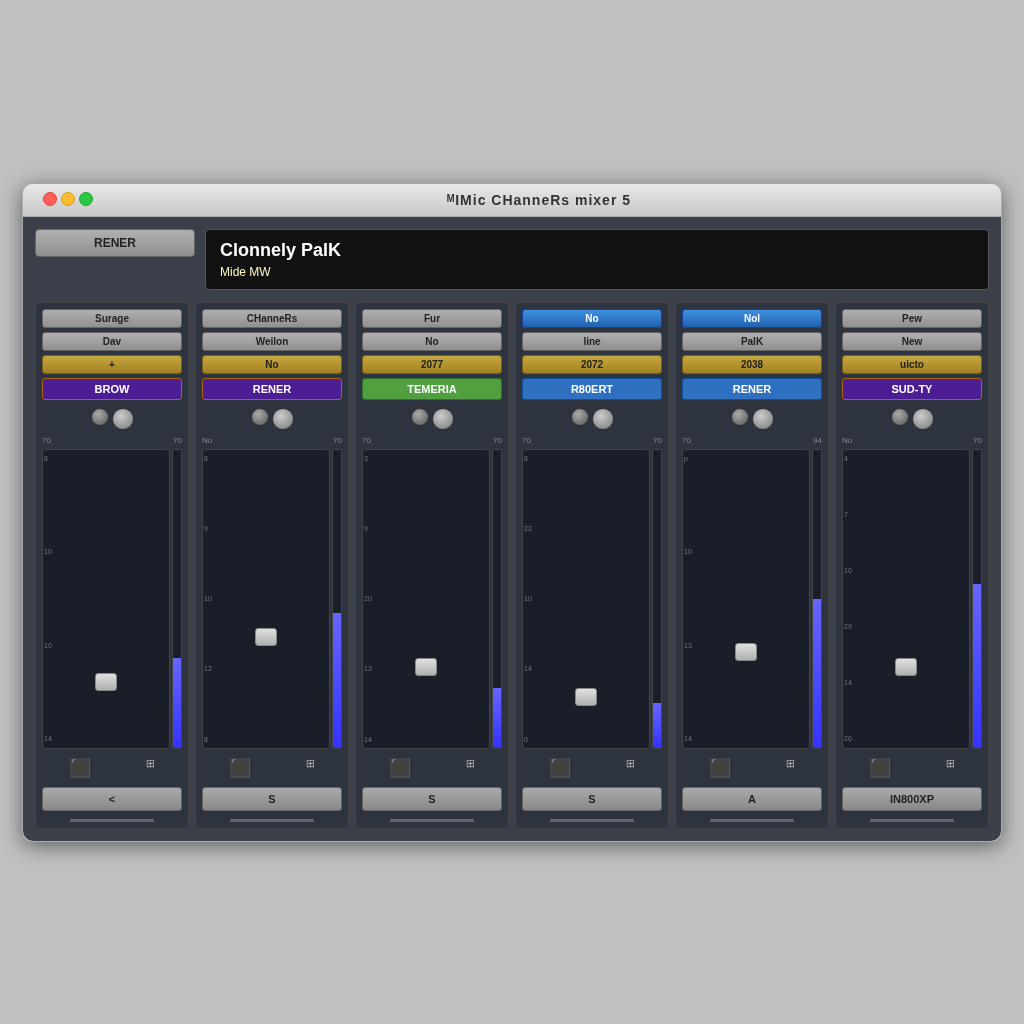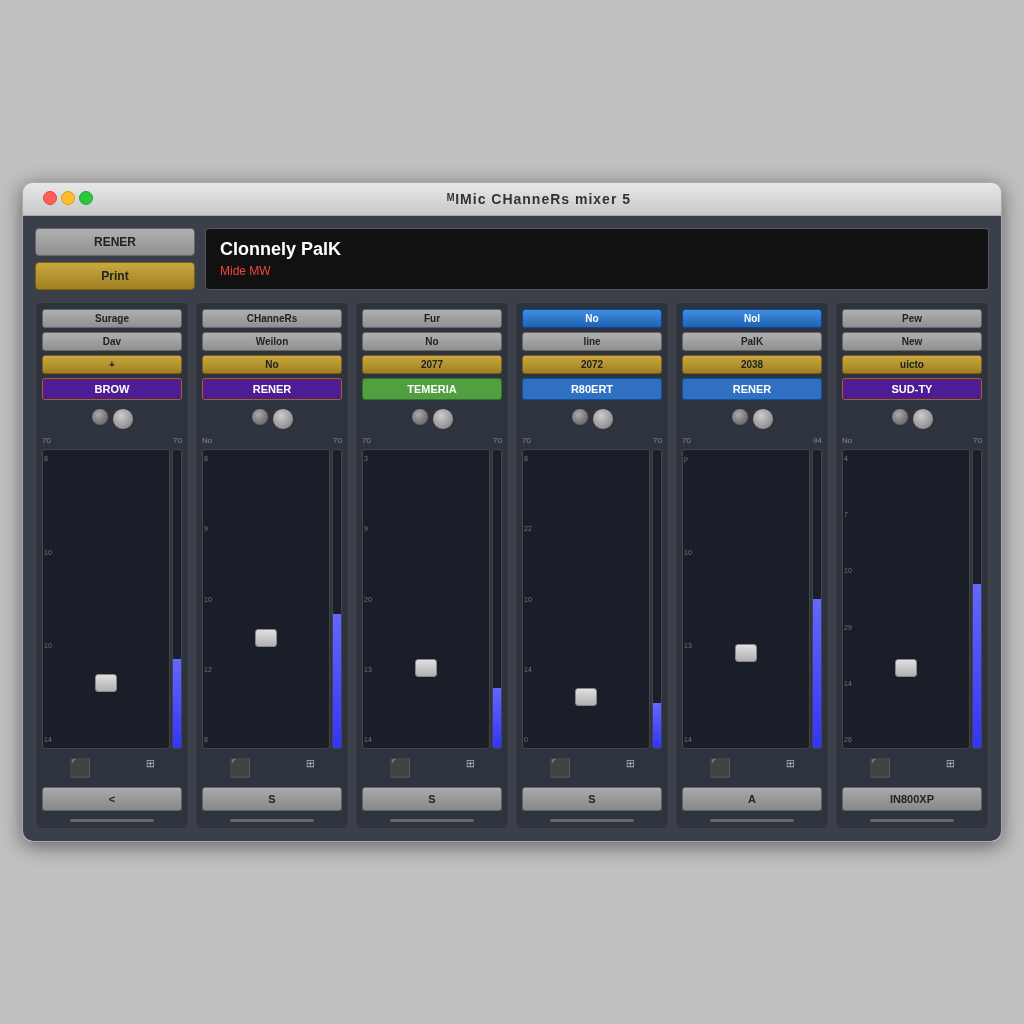--- a/index.html
+++ b/index.html
@@ -90,21 +90,21 @@
       padding: 10px 14px;
       border: 1px solid #555;
     }
     .display-name {
       font-size: 18px;
       font-weight: bold;
       color: #fff;
     }
     .display-sub {
       font-size: 12px;
-      color: #ef4444;
+      color: #fef9c3;
       margin-top: 4px;
     }
     .channels-section {
       display: flex;
       gap: 6px;
     }
     .channel {
       flex: 1;
       background: #2e3340;
       border-radius: 6px;
@@ -214,21 +214,20 @@
     <div class="traffic-light tl-yellow"></div>
     <div class="traffic-light tl-green"></div>
     <span class="title-text">ᴹIMic CHanneRs mixer 5</span>
   </div>
 
   <div class="main-content">
 
     <div class="top-section">
       <div class="top-left">
         <div class="btn-gray">RENER</div>
-        <div class="btn-gold">Print</div>
       </div>
       <div class="display-box">
         <div class="display-name">Clonnely PalK</div>
         <div class="display-sub">Mide MW</div>
       </div>
     </div>
 
     <div class="channels-section" id="channels-container">
     <div class="channel">
     <div class="ch-btn-top">Surage</div>

